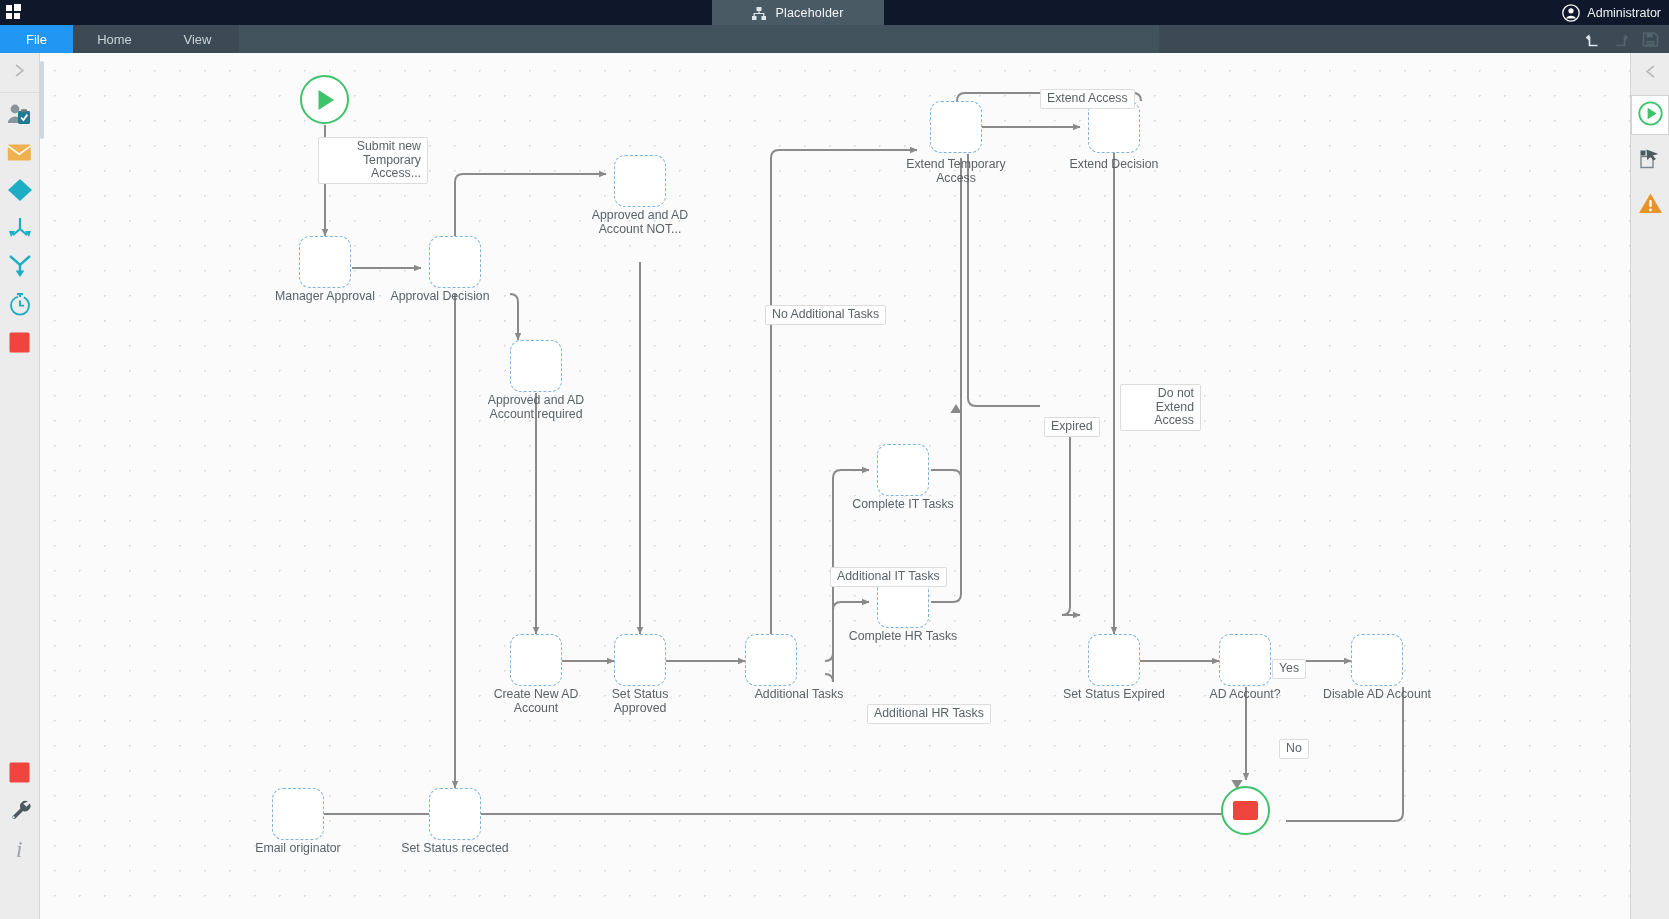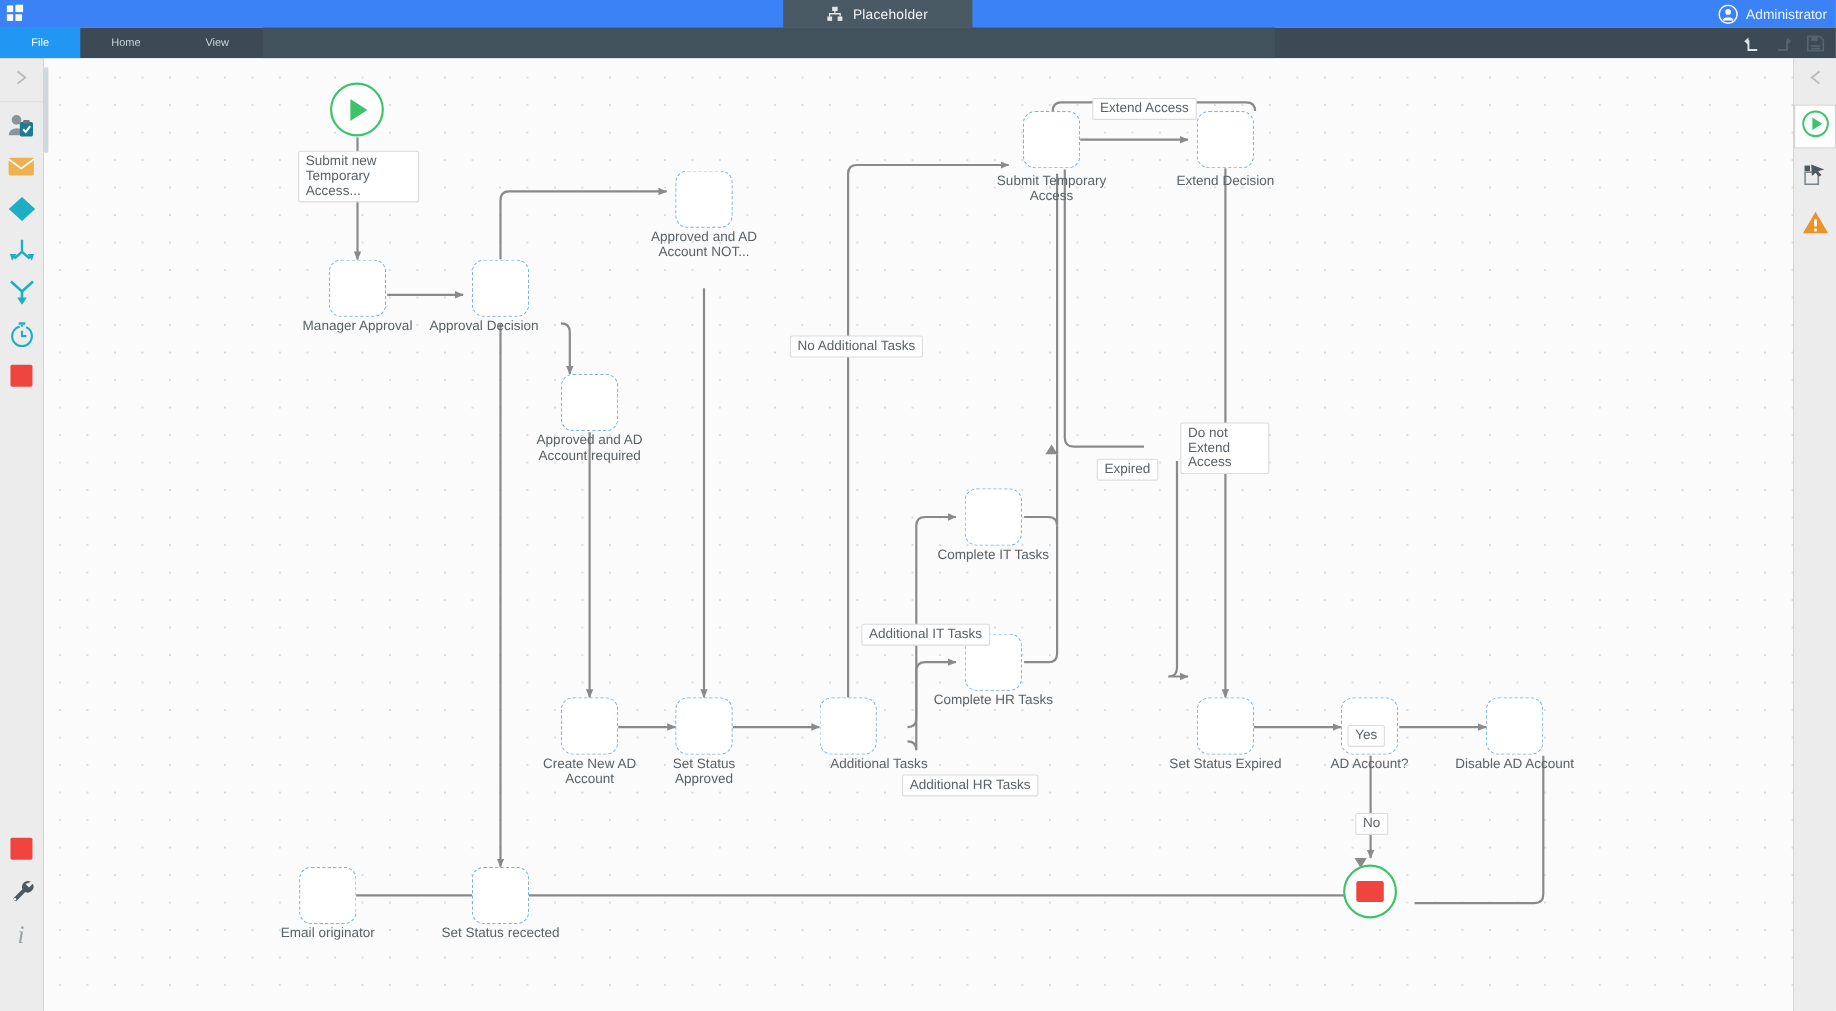--- a/index.html
+++ b/index.html
@@ -8,21 +8,21 @@
     width: 1669px; height: 919px;
     overflow: hidden;
     font-family: "Liberation Sans", sans-serif;
     background: #fafafa;
   }
   #app { position: relative; width: 1669px; height: 919px; }
 
   
   .titlebar {
     position: absolute; left: 0; top: 0; width: 1669px; height: 25px;
-    background: #3b82f6;
+    background: #0f172a;
   }
   .app-logo {
     position: absolute; left: 6px; top: 4px; width: 18px; height: 17px;
   }
   .doc-tab {
     position: absolute; left: 712px; top: 0; height: 25px; width: 172px;
     background: #4a5a64;
     display: flex; align-items: center; justify-content: center; gap: 9px;
   }
   .doc-tab .tab-label {
@@ -38,21 +38,21 @@
   .avatar-icon { width: 18px; height: 18px; display: block; }
 
   
   .ribbon {
     position: absolute; left: 0; top: 25px; width: 1669px; height: 28px;
     background: #3b4a54;
   }
   .ribbon-tabs { position: absolute; left: 0; top: 0; height: 28px; display: flex; }
   .rb-tab {
     height: 28px; display: flex; align-items: center; justify-content: center;
-    color: #c9d3d9; font-size: 10px; cursor: default;
+    color: #c9d3d9; font-size: 13px; cursor: default;
   }
   .rb-tab.file { width: 73px; background: #2196f3; color: #fff; }
   .rb-tab.home { width: 83px; }
   .rb-tab.view { width: 83px; }
   .ribbon-fill {
     position: absolute; left: 239px; top: 0; width: 920px; height: 28px;
     background: #42525c;
   }
   .ribbon-actions {
     position: absolute; right: 10px; top: 0; height: 28px;
@@ -132,21 +132,21 @@
     background: #ffffff; border: 2px solid #3dc46a;
     display: flex; align-items: center; justify-content: center;
   }
   .end-square { width: 25px; height: 19px; background: #f0453f; border-radius: 2px; }
 
   
   .chip {
     position: absolute; background: #ffffff; border: 1px solid #dcdcdc;
     border-radius: 2px; padding: 2px 6px;
     font-size: 12.3px; color: #5b6266; line-height: 13.5px;
-    text-align: left; white-space: pre-line;
+    text-align: right; white-space: pre-line; margin-left: 47px;
   }
 </style>
 </head>
 <body>
 
 <div id="app">
 
   <div class="titlebar">
     <span class="app-logo">
       <svg width="18" height="17" viewBox="0 0 18 17">
@@ -464,21 +464,21 @@
     <div class="node" style="left:705px; top:581px"></div>
     <div class="node-label" style="left:673px; top:635px; width:172px">Additional Tasks</div>
 
     <div class="node" style="left:837px; top:391px"></div>
     <div class="node-label" style="left:777px; top:445px; width:172px">Complete IT Tasks</div>
 
     <div class="node" style="left:837px; top:523px"></div>
     <div class="node-label" style="left:777px; top:577px; width:172px">Complete HR Tasks</div>
 
     <div class="node" style="left:890px; top:48px"></div>
-    <div class="node-label" style="left:830px; top:105px; width:172px">Submit Temporary
+    <div class="node-label" style="left:830px; top:105px; width:172px">Extend Temporary
 Access</div>
 
     <div class="node" style="left:1048px; top:48px"></div>
     <div class="node-label" style="left:988px; top:105px; width:172px">Extend Decision</div>
 
     <div class="node" style="left:1048px; top:581px"></div>
     <div class="node-label" style="left:988px; top:635px; width:172px">Set Status Expired</div>
 
     <div class="node" style="left:1179px; top:581px"></div>
     <div class="node-label" style="left:1119px; top:635px; width:172px">AD Account?</div>

